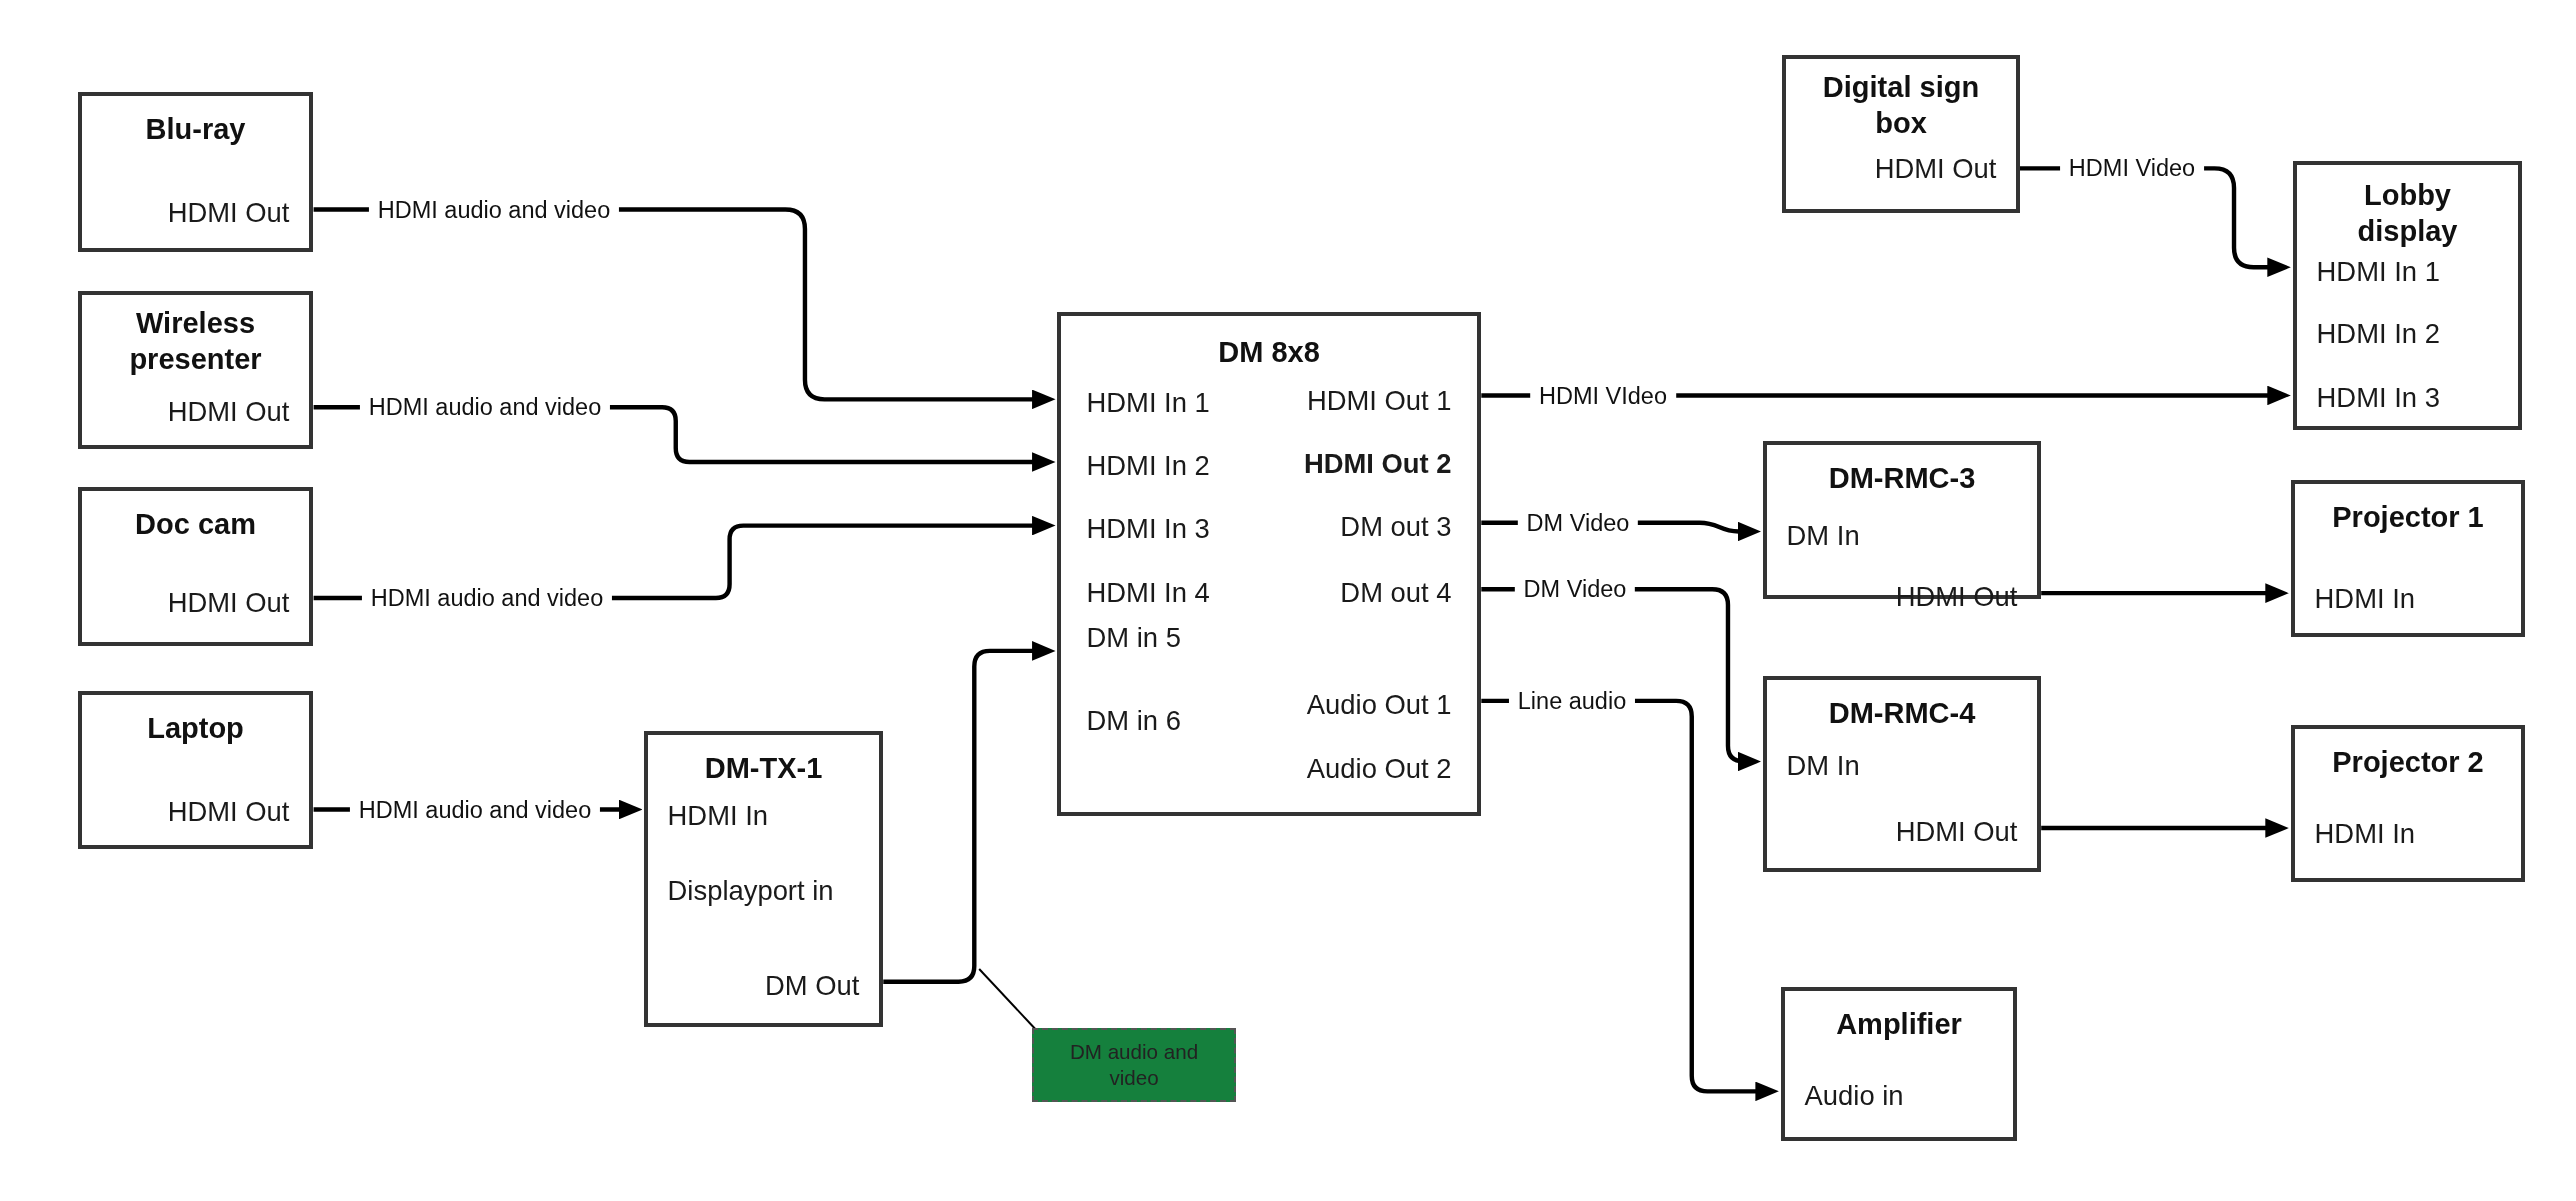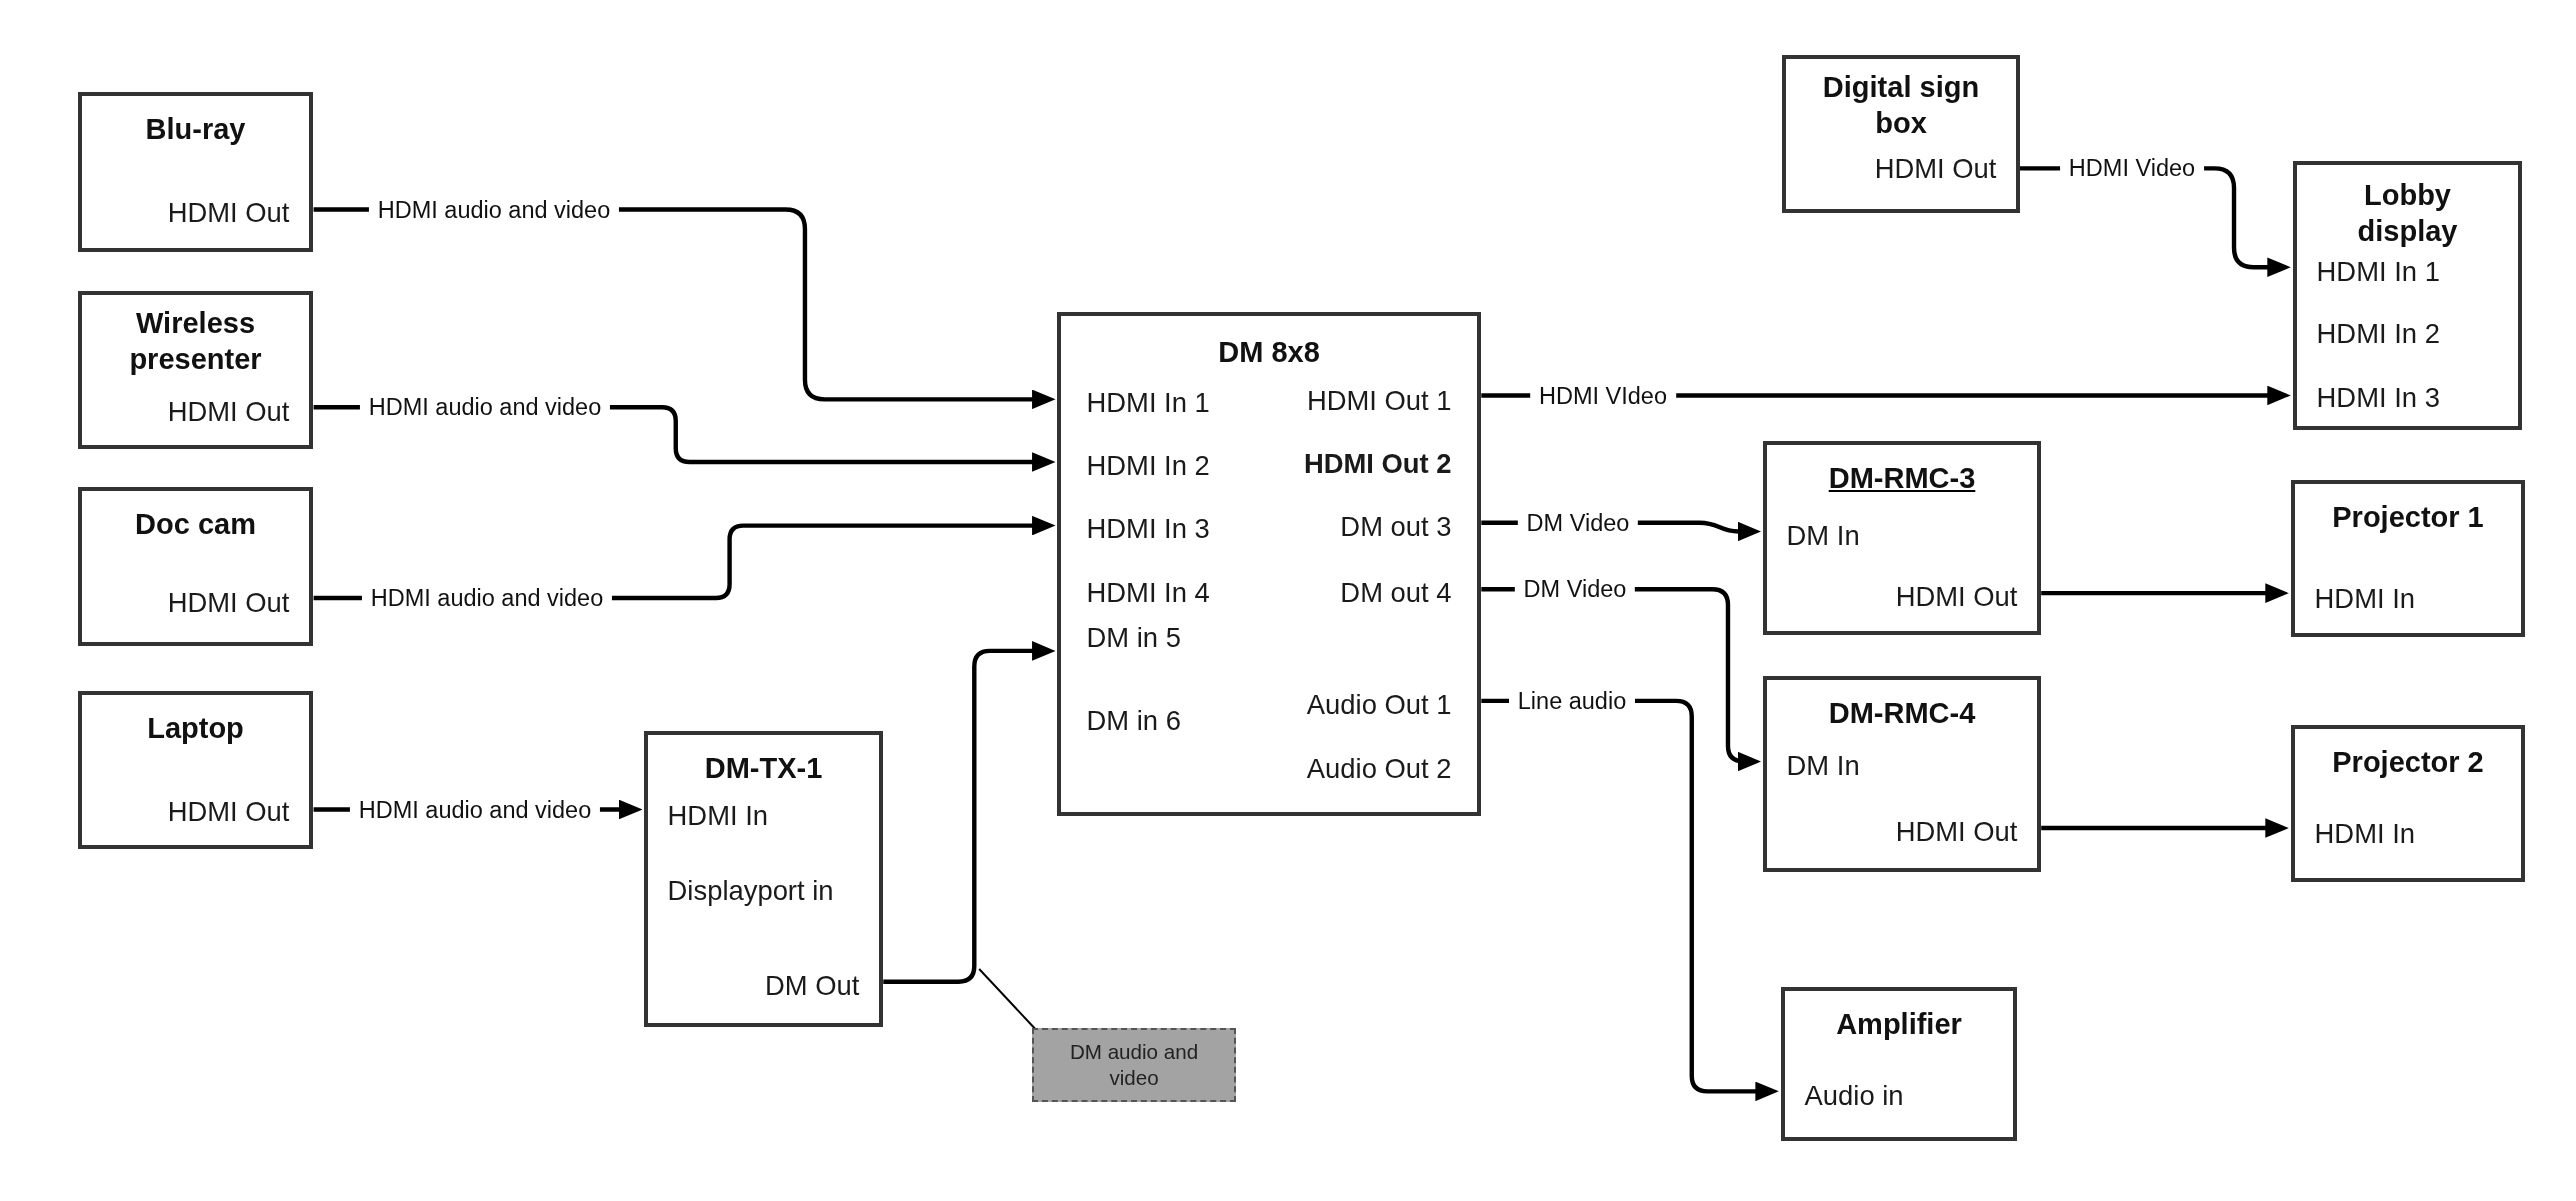--- a/index.html
+++ b/index.html
@@ -44,21 +44,21 @@
     transform:translate(-50%,-50%);
     background:#ffffff;
     font-size:23.5px;
     color:#111111;
     padding:2px 8.8px;
     white-space:nowrap;
   }
   .note{
     position:absolute;z-index:3;
     border:2px dashed #555555;
-    background:#a3a3a3;
+    background:#15803d;
     box-sizing:border-box;
     display:flex;align-items:center;justify-content:center;
     text-align:center;
     font-size:20.6px;line-height:26.4px;
     white-space:pre-line;
     color:#222222;
   }
 </style>
 </head>
 <body>
@@ -137,21 +137,21 @@
   </div>
 
   <div class="node" style="left:2293px;top:161px;width:229px;height:269px;">
     <div class="title" style="padding-top:11.7px;">Lobby
 display</div>
     <div class="port l" style="top:107px;">HDMI In 1</div>
     <div class="port l" style="top:169px;">HDMI In 2</div>
     <div class="port l" style="top:233px;">HDMI In 3</div>
   </div>
 
-  <div class="node" style="left:1763px;top:441px;width:278px;height:194px;text-decoration:underline;">
+  <div class="node" style="left:1763px;top:441px;width:278px;height:158px;">
     <div class="title">DM-RMC-3</div>
     <div class="port l" style="top:91px;">DM In</div>
     <div class="port r" style="top:152px;">HDMI Out</div>
   </div>
 
   <div class="node" style="left:2291px;top:480px;width:234px;height:157px;">
     <div class="title">Projector 1</div>
     <div class="port l" style="top:115px;">HDMI In</div>
   </div>
 

